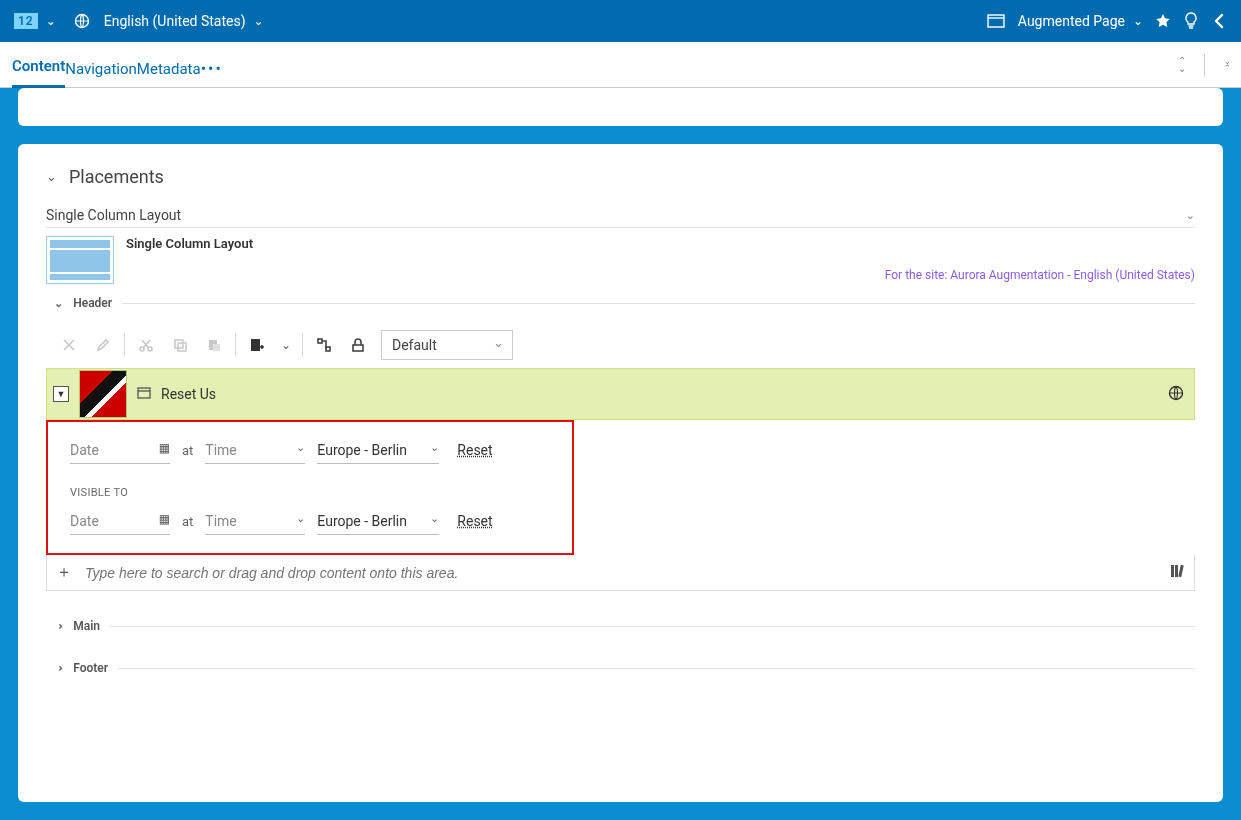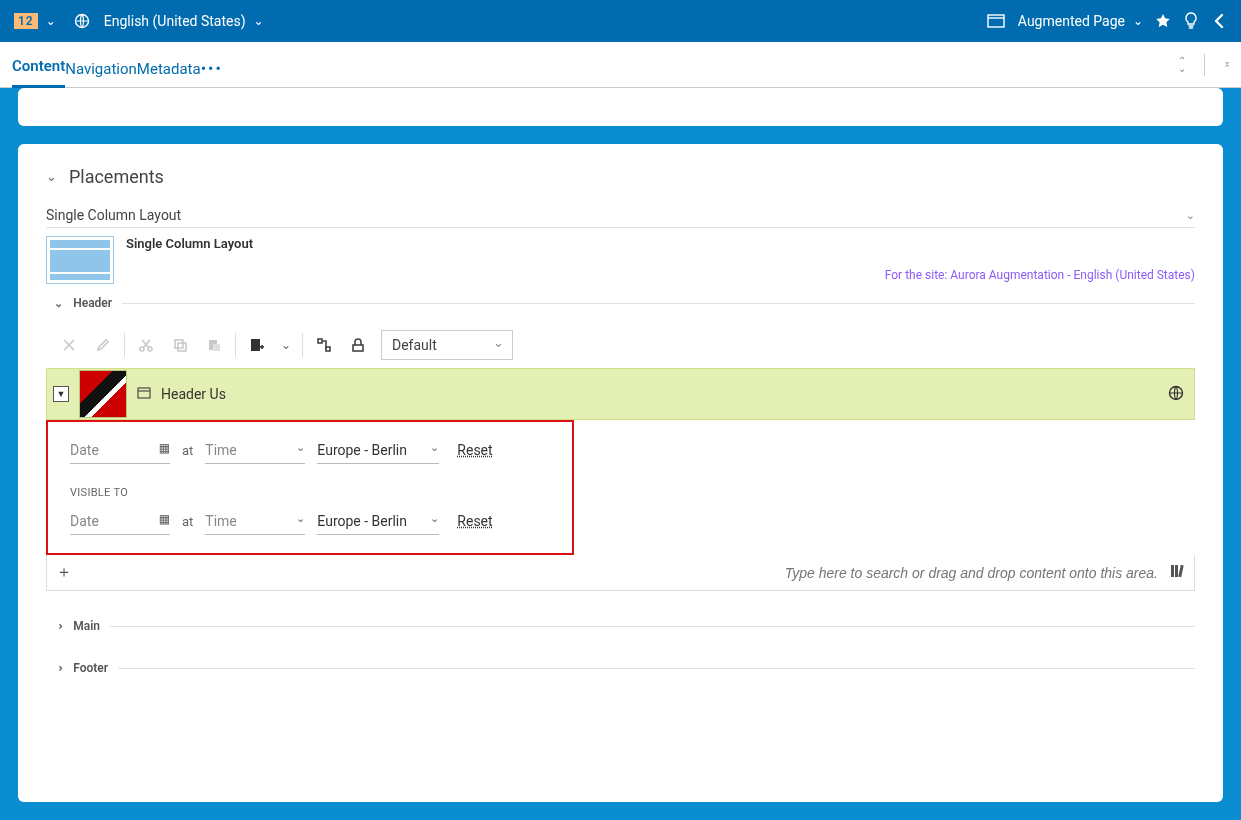--- a/index.html
+++ b/index.html
@@ -2,21 +2,21 @@
 <html><head>
 <meta charset="utf-8">
 <style>
   * { box-sizing: border-box; }
   html, body { margin: 0; padding: 0; font-family: -apple-system, "Segoe UI", Roboto, Arial, sans-serif; font-size: 14px; color: #333; overflow: hidden; }
   body { width: 1241px; height: 820px; background:#fff; }
 
   
   .topbar { height: 42px; background:#006caf; color:#fff; display:flex; align-items:center; padding:0 8px; }
   .topbar .seg { display:flex; align-items:center; gap:8px; padding:0 6px; }
-  .topbar .pagenum { background:#fdba74; color:#006caf; padding:1px 4px; font-size:12px; font-weight:600; letter-spacing:1px; }
+  .topbar .pagenum { background:#7dd3fc; color:#006caf; padding:1px 4px; font-size:12px; font-weight:600; letter-spacing:1px; }
   .topbar .grow { flex:1; }
   .topbar svg { display:block; }
   .icon-btn { width:28px; height:28px; display:flex; align-items:center; justify-content:center; border-radius:2px; cursor:pointer; }
   .chev { font-size:12px; }
 
   
   .tabbar-wrap { height:46px; border-bottom:1px solid #ccc; background:#fff; display:flex; }
   .tabbar { display:flex; align-items:flex-end; padding:0 12px; height:46px; }
   .tab { padding:12px 0 10px; font-size:15px; color:#006caf; cursor:pointer; }
   .tab.active { color:#006caf; font-weight:600; border-bottom:3px solid #006caf; }
@@ -79,21 +79,21 @@
   .ufield.time{ width:100px; padding-right:18px;}
   .ufield.tz  { width:122px; color:#333;}
   .ufield .ficon{ position:absolute; right:0; top:5px; font-size:12px; color:#555; }
   .ufield .fchev{ position:absolute; right:0; top:5px; font-size:11px; color:#666; }
   .atxt{ font-size:13px; color:#666; }
   .reset{ font-size:14px; color:#333; text-decoration:underline dotted; cursor:pointer; margin-left:6px; }
 
   
   .addrow { border:1px solid #ddd; border-top:none; display:flex; align-items:center; height:36px; padding:0 8px; gap:10px; color:#888; width:100%; }
   .addrow .plus{ font-size:16px; color:#555; cursor:pointer; width:18px; text-align:center;}
-  .addrow input{ flex:1; border:none; outline:none; font-style:italic; font-size:14px; color:#888; background:transparent;text-align:right; }
+  .addrow input{ flex:1; border:none; outline:none; font-style:italic; font-size:14px; color:#888; background:transparent; }
   .addrow .lib{ cursor:pointer; color:#555; }
 
   
   .collapsed-sec { display:flex; align-items:center; gap:10px; font-size:12px; font-weight:600; color:#555; margin:28px 0 0 8px; }
   .collapsed-sec .caret{ transform:rotate(-90deg); display:inline-block; font-size:11px; color:#666; cursor:pointer;}
   .collapsed-sec .line{flex:1;height:1px;background:#e0e0e0;}
 
   svg.stroke path, svg.stroke line, svg.stroke rect, svg.stroke circle, svg.stroke polyline { stroke:currentColor; fill:none; stroke-width:1.6; }
 </style>
 </head>
@@ -258,21 +258,21 @@
           </div>
     </div>
 
     <div class="itemrow">
       <span class="dd">▼</span>
       <span class="thumb"></span>
       <span class="ico"><svg width="14" height="14" viewBox="0 0 14 14">
               <rect x="1" y="2" width="12" height="10" fill="none" stroke="#555" stroke-width="1.3"></rect>
               <line x1="1" y1="5" x2="13" y2="5" stroke="#555" stroke-width="1.3"></line>
             </svg></span>
-      <span class="name">Header Us</span>
+      <span class="name">Reset Us</span>
       <span class="grow"></span>
       <span class="globe"><svg width="16" height="16" viewBox="0 0 16 16">
               <circle cx="8" cy="8" r="6.5" fill="none" stroke="#333" stroke-width="1.4"></circle>
               <path d="M1.5 8h13M8 1.5c2 2 2 11 0 13M8 1.5c-2 2-2 11 0 13" stroke="#333" fill="none" stroke-width="1.1"></path>
             </svg></span>
     </div>
 
     <div style="display:flex;">
       <div class="visbox">
         <div class="vrow">

